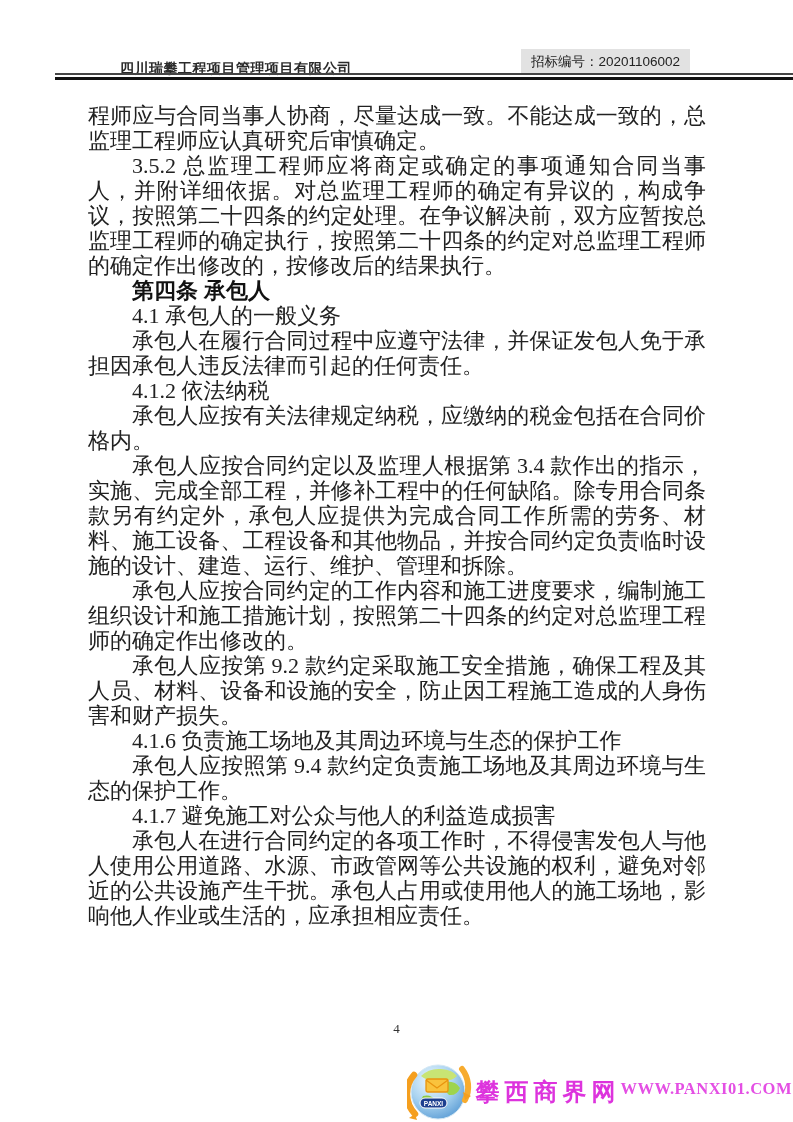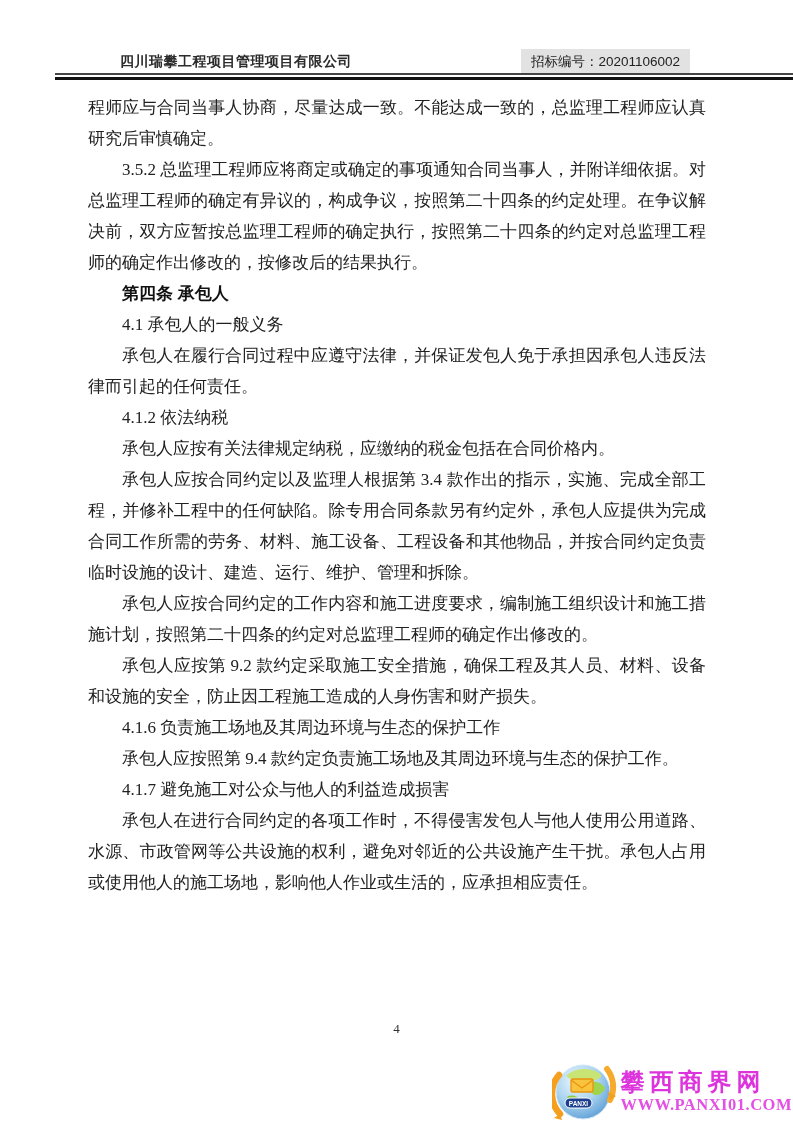--- a/index.html
+++ b/index.html
@@ -4,60 +4,60 @@
 <title>Document Page</title>
 <style>
   html,body{margin:0;padding:0;}
   body{
     width:793px;height:1122px;position:relative;background:#ffffff;
     font-family:"Liberation Serif","DejaVu Serif",serif;
     color:#1f1f1f;overflow:hidden;
   }
   
   .hdr-company{
-    position:absolute;left:120px;top:53px;
+    position:absolute;left:120px;top:60px;
     font-family:"Liberation Sans","DejaVu Sans",sans-serif;
     font-weight:bold;font-size:14px;color:#2b2b2b;letter-spacing:.5px;
     white-space:nowrap;
   }
   .hdr-bid{
     position:absolute;right:103px;top:49px;
     background:#e2e2e2;
     font-family:"Liberation Sans","DejaVu Sans",sans-serif;
     font-size:13.5px;color:#222;padding:4px 10px 3px 10px;
     white-space:nowrap;
   }
   .hdr-thin-rule{
     position:absolute;left:55px;top:73px;width:738px;height:1.5px;background:#454545;
   }
   .hdr-thick-rule{
     position:absolute;left:55px;top:77px;width:738px;height:3px;background:#121212;
   }
   
   .doc-body{
-    position:absolute;left:88px;top:92px;width:618px;
-    font-size:17px;line-height:31px;text-align:justify;color:#212121;
+    position:absolute;left:88px;top:103px;width:618px;
+    font-size:22px;line-height:25px;text-align:justify;color:#212121;
   }
   .para{margin:0;}
   .para.indent{text-indent:2em;}
   .para.heading{
     font-family:"Liberation Sans","DejaVu Sans",sans-serif;
     font-weight:bold;text-align:left;color:#111;
   }
   
   .page-num{
     position:absolute;left:0;top:1021px;width:100%;text-align:center;
     font-size:13px;color:#333;
   }
   
   .logo{
     position:absolute;right:1px;bottom:0;display:flex;align-items:center;
   }
   .logo-globe{width:66px;height:60px;flex:0 0 auto;margin-right:2px;}
-  .logo-text{display:flex;flex-direction:column;align-items:flex-start;}
+  .logo-text{display:flex;flex-direction:row;align-items:flex-start;}
   .logo-name{
     font-family:"Liberation Sans","DejaVu Sans",sans-serif;
     font-weight:bold;font-size:24px;line-height:26px;color:#dd33dd;
     letter-spacing:5px;white-space:nowrap;
     text-shadow:0 0 1px #ffffff;
   }
   .logo-url{
     font-family:Liberation Serif, serif;
     font-weight:bold;font-size:16.5px;line-height:20px;color:#e44fe4;
     letter-spacing:.5px;white-space:nowrap;

